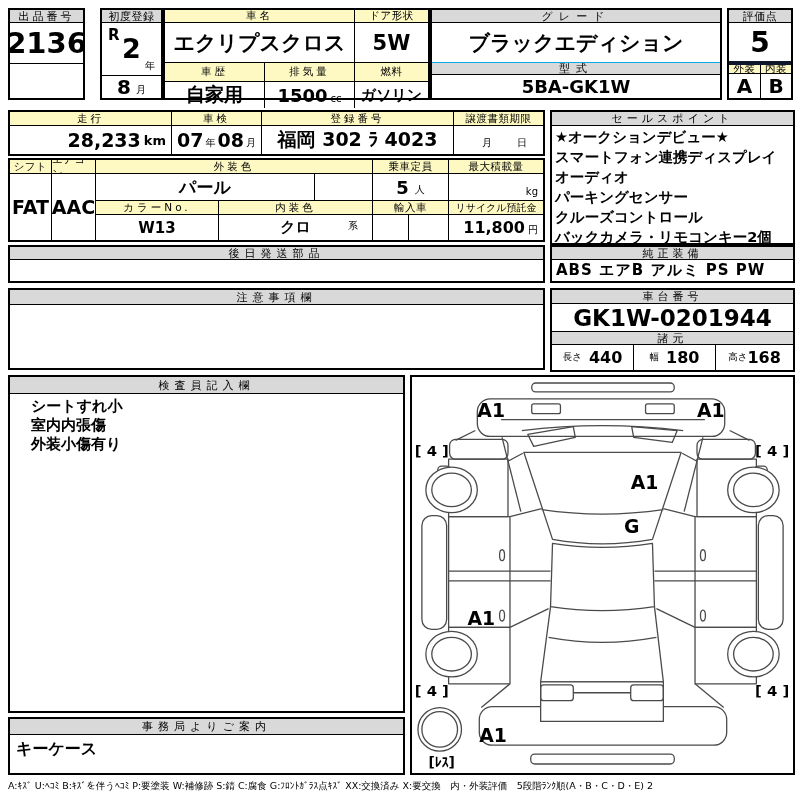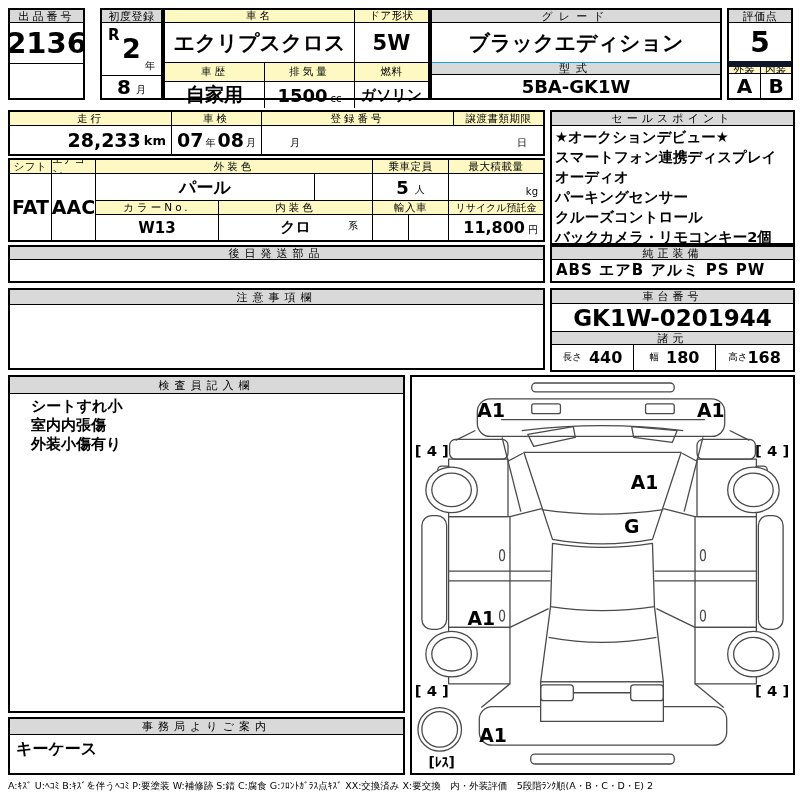--- a/index.html
+++ b/index.html
@@ -74,21 +74,21 @@
   <div class="box" style="left:430px;top:8px;width:292px;height:92px">
     <div class="hdr wide" style="height:13px">グレード</div>
     <div class="c b" style="height:39px;font-size:21px">ブラックエディション</div>
     <div class="hdr wide" style="height:13px;border-top:1px solid #0ea5e9">型式</div>
     <div class="c b" style="flex:1;font-size:18px">5BA-GK1W</div>
   </div>
 
   <div class="box" style="left:727px;top:8px;width:66px;height:92px">
     <div class="hdr tight" style="height:13px">評価点</div>
     <div class="c b" style="height:39px;font-size:28px">5</div>
-    <div class="row" style="height:13px;border-top:6px solid #0f172a">
+    <div class="row" style="height:13px;border-top:4px solid #0f172a">
       <div class="c ghdr br bb tight" style="width:32px">外装</div>
       <div class="c ghdr bb tight" style="flex:1">内装</div>
     </div>
     <div class="row" style="flex:1">
       <div class="c b br" style="width:32px;font-size:20px">A</div>
       <div class="c b" style="flex:1;font-size:20px">B</div>
     </div>
   </div>
 
   <div class="box" style="left:8px;top:110px;width:537px;height:46px">
@@ -102,20 +102,21 @@
       <div class="c br" style="width:162px;justify-content:flex-end;padding-right:5px">
         <span class="b" style="font-size:19px">28,233</span>
         <span class="b" style="font-size:13px;margin-left:3px">km</span>
       </div>
       <div class="c br" style="width:90px">
         <span class="b" style="font-size:19px">07</span>
         <span style="font-size:10px;margin:6px 2px 0">年</span>
         <span class="b" style="font-size:19px">08</span>
         <span style="font-size:10px;margin:6px 0 0 2px">月</span>
       </div>
+      <div class="c b br" style="width:192px;font-size:19px">福岡 302 ﾗ 4023</div>
       <div style="flex:1;display:flex;align-items:flex-end;justify-content:space-between;padding:0 16px 4px 28px;font-size:10px">
         <span>月</span>
         <span>日</span>
       </div>
     </div>
   </div>
 
   <div class="box" style="left:550px;top:110px;width:245px;height:135px">
     <div class="hdr" style="height:14px;letter-spacing:4px">セールスポイント</div>
     <div style="flex:1;padding:1px 3px;font-size:14.5px;font-weight:bold;line-height:20px">

